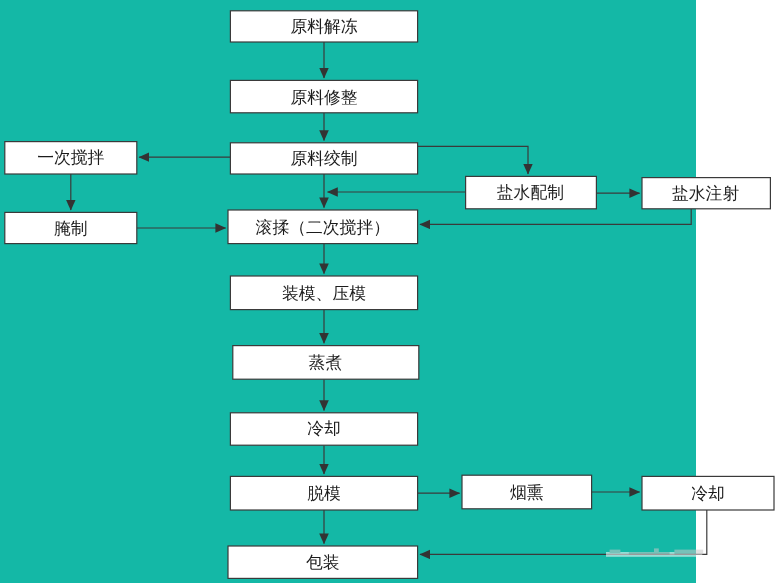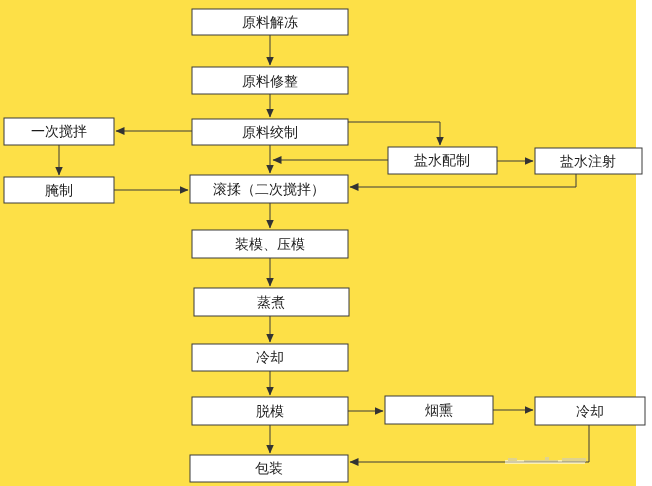--- a/index.html
+++ b/index.html
@@ -5,23 +5,23 @@
   html, body {
     margin: 0;
     padding: 0;
     background: #ffffff;
     width: 652px;
     height: 486px;
     overflow: hidden;
   }
   .stage {
     position: relative;
-    width: 636px;
+    width: 580px;
     height: 486px;
-    background: #fde047;
+    background: #14b8a6;
   }
   svg {
     display: block;
     font-family: "Liberation Sans", sans-serif;
   }
   .box {
     fill: #ffffff;
     stroke: #3a3a3a;
     stroke-width: 1;
   }

